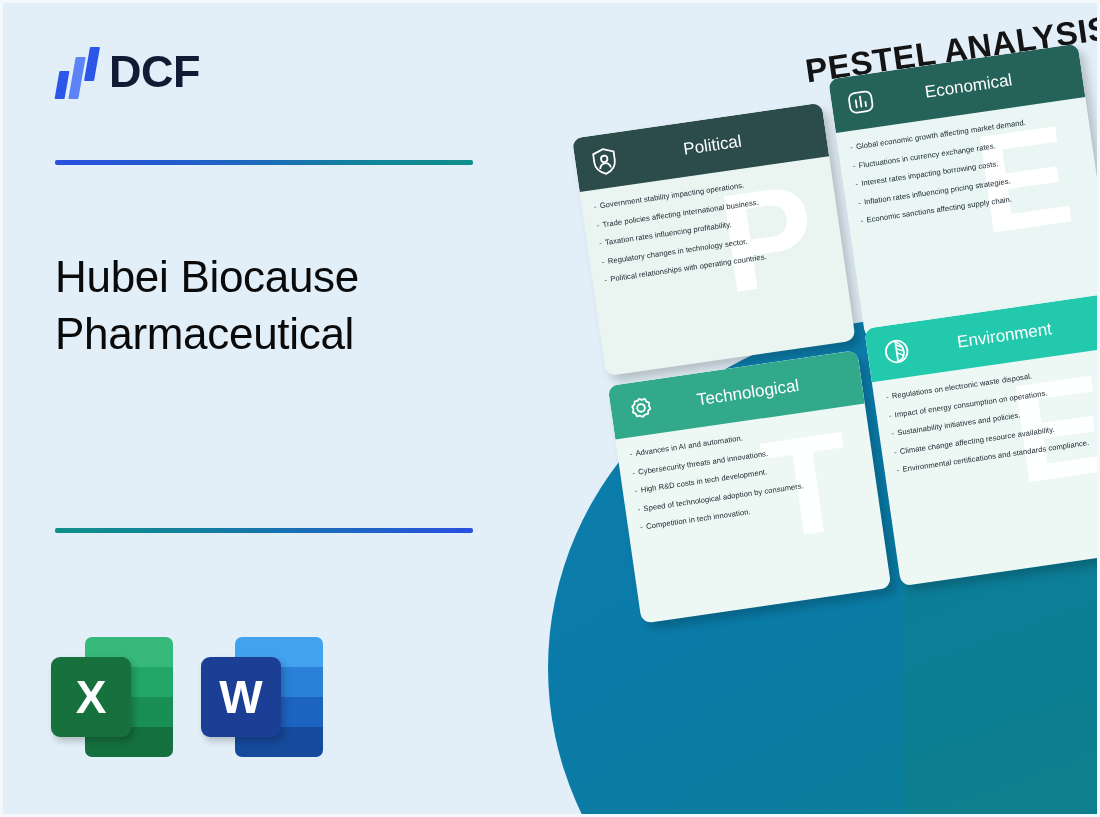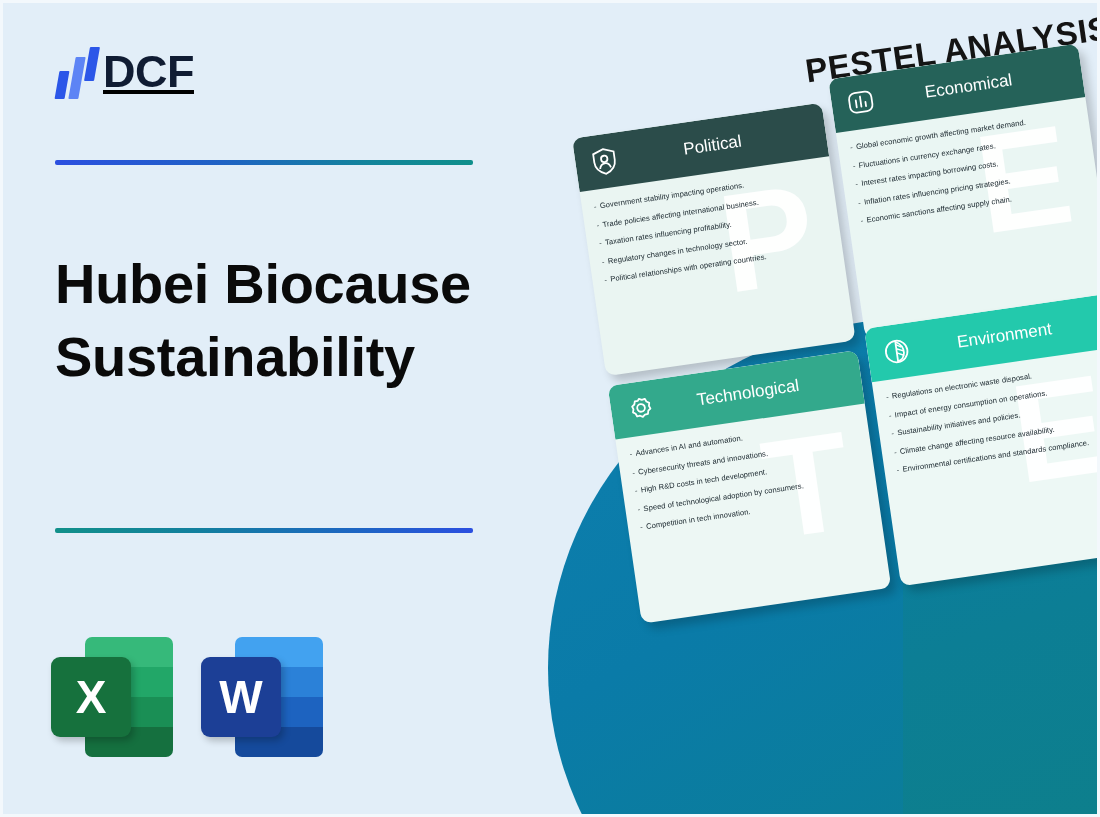--- a/index.html
+++ b/index.html
@@ -32,42 +32,42 @@
     width:200px; height:502px;
     background:linear-gradient(160deg,#0a7ba8 0%,#0c7e95 60%,#0d7f8c 100%);
     z-index:1;
   }
 
   
   .left { position:absolute; left:0; top:0; width:520px; height:817px; z-index:5; }
 
   .logo-wrap {
     position:absolute; left:52px; top:42px;
-    display:flex; align-items:center; gap:2px;text-decoration:underline;
+    display:flex; align-items:center; gap:8px;
   }
   .logo-mark { position:relative; width:46px; height:54px; }
   .logo-mark i {
     position:absolute; display:block; width:10px; border-radius:1px;
     transform:skewX(-10deg);
   }
   .logo-mark i.b1 { left:2px;  top:26px; height:28px; background:#2b56e8; }
   .logo-mark i.b2 { left:17px; top:12px; height:42px; background:#5d84f5; }
   .logo-mark i.b3 { left:32px; top:2px;  height:34px; background:#2b56e8; }
   .logo-text {
     font-size:45px; font-weight:700; letter-spacing:-0.5px;
     color:#101c33; font-family:"Liberation Sans", sans-serif;
   }
 
   .rule { position:absolute; left:52px; height:5px; border-radius:2px; }
   .rule.top { top:157px; width:418px; background:linear-gradient(90deg,#2b4fe0 0%,#1f62c4 40%,#12849b 75%,#0f8f8b 100%); }
   .rule.bottom { top:525px; width:418px; background:linear-gradient(90deg,#11908a 0%,#127f9f 35%,#1e63c6 75%,#2b4fe0 100%); }
 
   .headline {
     position:absolute; left:52px; top:245px; width:430px;
-    font-size:56px; line-height:1.30; font-weight:700;
+    font-size:44px; line-height:1.30; font-weight:400;
     color:#0a0a0a; letter-spacing:-0.3px;
   }
 
   .office-icons { position:absolute; left:48px; top:630px; display:flex; gap:28px; }
 
   .office { position:relative; width:122px; height:128px; }
   .office .sheet {
     position:absolute; right:0; top:4px; width:88px; height:120px;
     border-radius:7px; overflow:hidden;
   }
@@ -166,21 +166,21 @@
           <i class="b2"></i>
           <i class="b3"></i>
       </span>
       <span class="logo-text">DCF</span>
     </div>
 
     <div class="rule top"></div>
 
     <div class="headline">
       <div>Hubei Biocause</div>
-      <div>Sustainability</div>
+      <div>Pharmaceutical</div>
     </div>
 
     <div class="rule bottom"></div>
 
     <div class="office-icons">
       <div class="office xl">
         <span class="sheet">
           <span></span>
             <span></span>
             <span></span>

